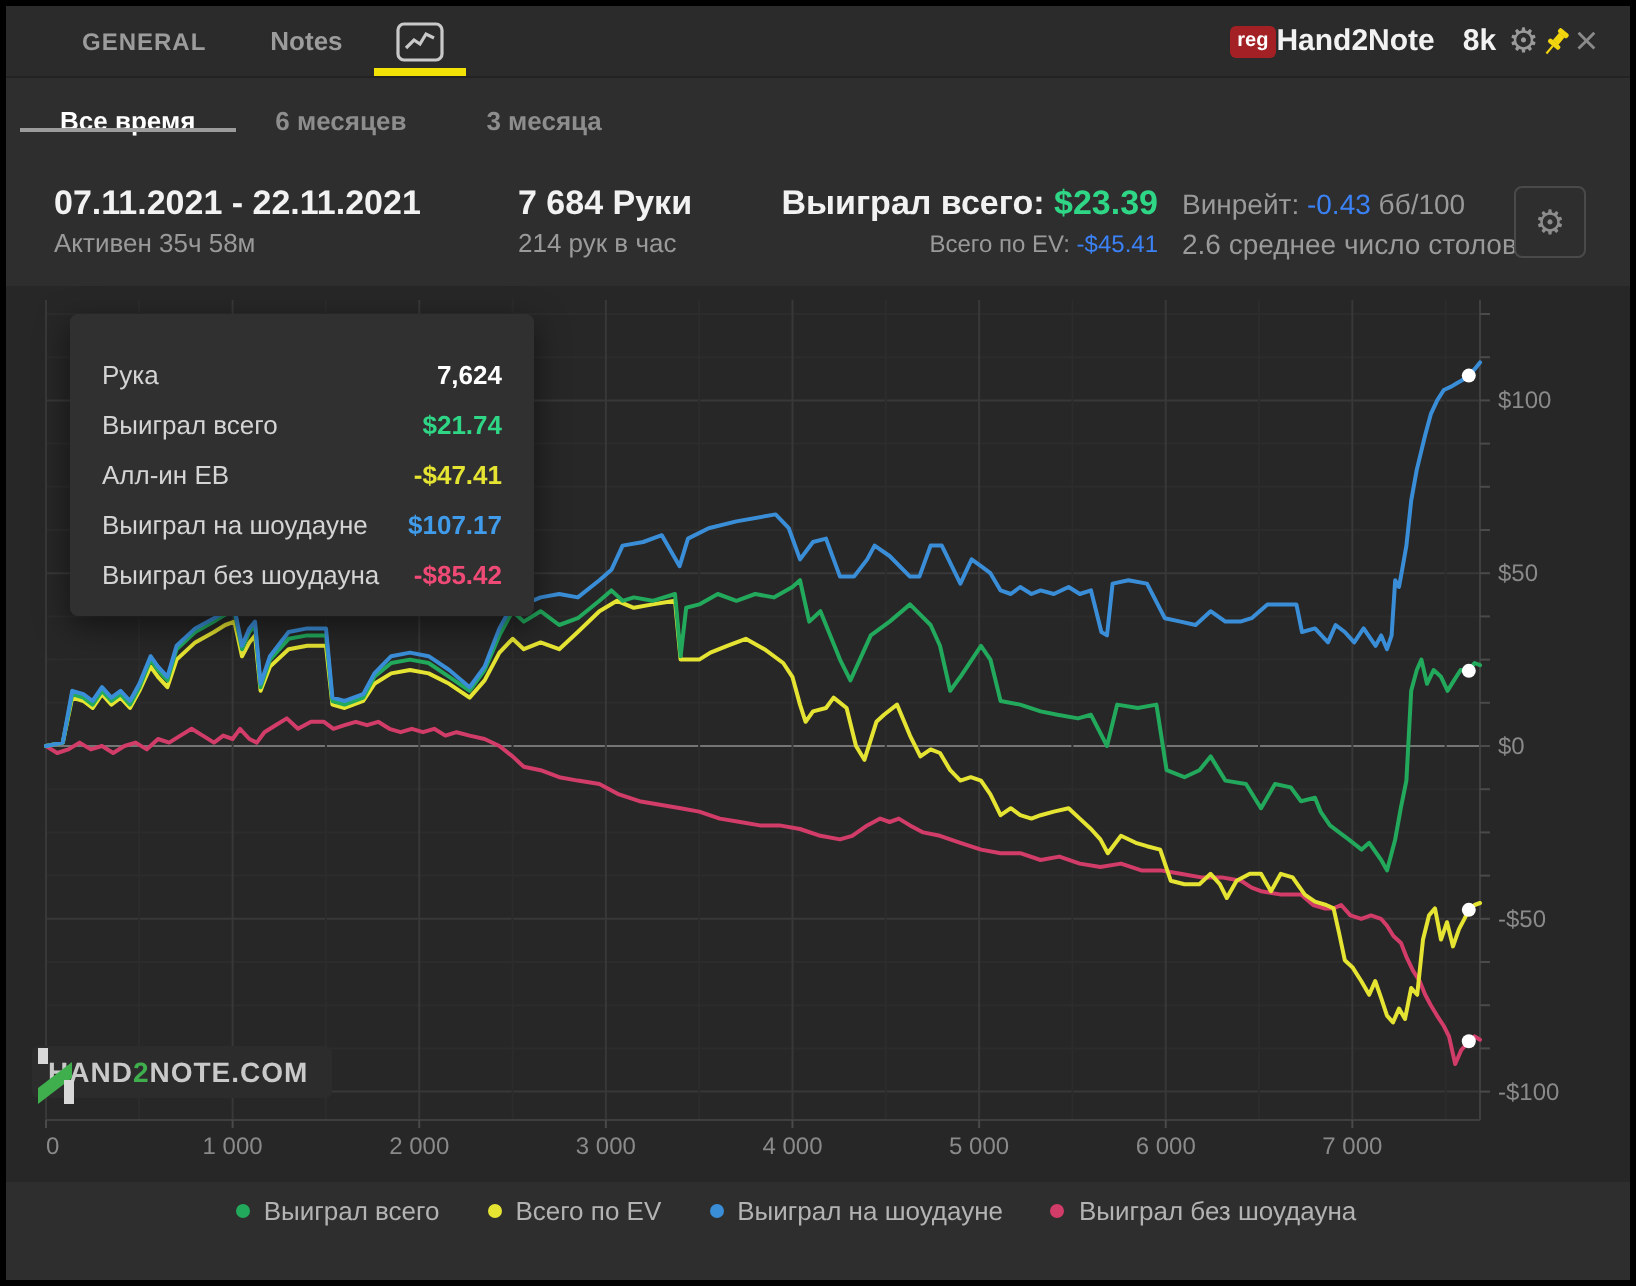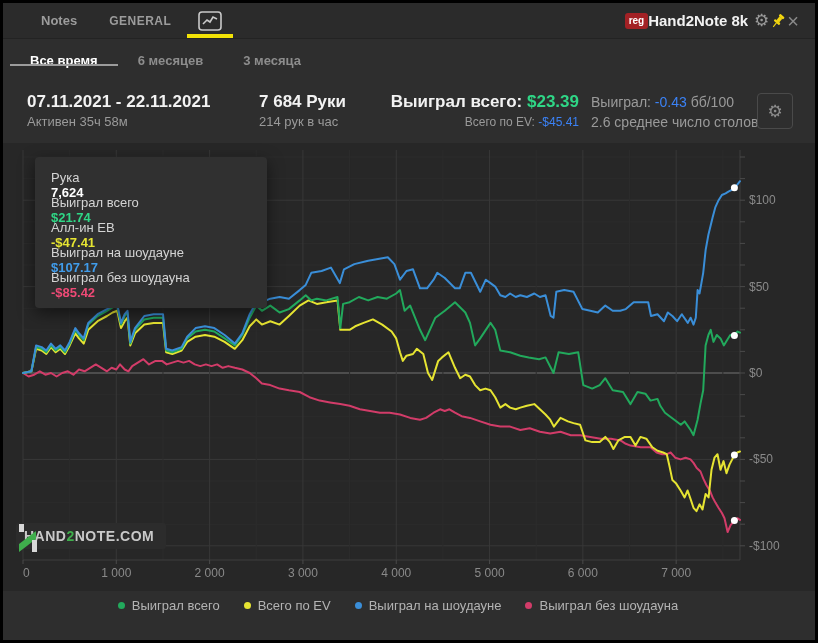--- a/index.html
+++ b/index.html
@@ -14,21 +14,21 @@
   .tb-left { display:flex; align-items:center; height:100%; padding-left:22px; }
   .tb-tab { color:#9c9c9c; font-size:12px; font-weight:bold; letter-spacing:.5px;
             padding:0 16px; height:100%; display:flex; align-items:center; cursor:default; }
   .tb-tab.notes { font-size:13px; letter-spacing:0; }
   .chart-tab { position:relative; flex-direction:column; justify-content:center; padding:0 11px; }
   .chart-tab .yellow-underline { position:absolute; bottom:0; left:0; right:0; height:4px; background:#f2e206; }
   .tb-right { display:flex; align-items:center; padding-right:16px; }
   .reg-badge { background:#a32125; color:#fff; font-size:10px; font-weight:bold;
                border-radius:3px; padding:3px 4px; line-height:1; }
   .app-name, .stack-label { color:#f2f2f2; font-size:15px; font-weight:bold; }
-  .stack-label { margin-left:4px; }
+  .stack-label { margin-left:14px; }
   .tb-gear { color:#9a9a9a; font-size:17px; line-height:1; margin-left:6px; }
   .tb-close { color:#8a8a8a; font-size:20px; font-weight:normal; line-height:1; }
 
   
   .period-tabs { position:absolute; left:0; top:37px; width:812px; height:40px;
                  display:flex; align-items:center; padding-left:7px; }
   .ptab { position:relative; color:#8d8d8d; font-size:13px; font-weight:bold;
           display:flex; align-items:center; padding:0 20px; }
   .ptab.active { color:#fff; }
   .ptab.active::after { content:""; position:absolute; left:0; right:0; bottom:2px;
@@ -53,21 +53,21 @@
                   align-items:center; justify-content:center; color:#8d8d8d; font-size:17px; }
 
   
   .chart-panel { position:absolute; left:0; top:140px; width:812px; height:448px; background:#272727; }
   .chart-panel svg { position:absolute; left:0; top:0; }
   svg text { font-family:"Liberation Sans", sans-serif; font-size:12px; fill:#8a8a8a; }
 
   
   .tooltip { position:absolute; left:32px; top:14px; width:232px; background:#303030;
              border-radius:4px; box-shadow:0 5px 16px rgba(0,0,0,.5); padding:13px 16px; z-index:5; }
-  .tt-row { display:flex; justify-content:space-between; align-items:flex-start; height:25px;flex-direction:column; }
+  .tt-row { display:flex; justify-content:space-between; align-items:flex-end; height:25px; }
   .tt-label { color:#d4d4d4; font-size:13px; }
   .tt-value { font-size:13px; font-weight:bold; }
 
   
   .logo { position:absolute; left:13px; top:380px; display:flex; align-items:center; gap:9px;
           background:#2c2c2c; padding:5px 12px 5px 8px; border-radius:3px; }
   .logo-text { color:#c9c9c9; font-size:14px; font-weight:bold; letter-spacing:.5px; }
   .logo-text .green2 { color:#3fae4c; }
 
   
@@ -77,22 +77,22 @@
   .legend-dot { width:7px; height:7px; border-radius:50%; }
   .legend-label { color:#b3b3b3; font-size:13px; }
 </style>
 </head>
 <body>
 
 <div class="window">
 
   <div class="titlebar">
     <div class="tb-left">
+      <div class="tb-tab">GENERAL</div>
       <div class="tb-tab notes">Notes</div>
-      <div class="tb-tab">GENERAL</div>
       <div class="tb-tab chart-tab">
         <svg width="24" height="20" viewBox="0 0 24 20">
           <rect x="1" y="1" width="22" height="18" rx="3" fill="none" stroke="#c9c9c9" stroke-width="1.6"></rect>
           <polyline points="5,13 9,9 12,11 15,6 19,8" fill="none" stroke="#c9c9c9" stroke-width="1.6"></polyline>
         </svg>
         <div class="yellow-underline"></div>
       </div>
     </div>
     <div class="tb-right">
       <span class="reg-badge">reg</span>
@@ -131,21 +131,21 @@
         <span>Выиграл всего:</span>
         <span class="val-green">$23.39</span>
       </div>
       <div class="stat-line2">
         <span>Всего по EV:</span>
         <span class="val-pink">-$45.41</span>
       </div>
     </div>
     <div class="col-winrate">
       <div class="wr1">
-        <span>Выиграл:</span>
+        <span>Винрейт:</span>
         <span class="val-pink">-0.43</span>
         <span>бб/100</span>
       </div>
       <div class="wr2">2.6 среднее число столов</div>
     </div>
     <div class="settings-btn">
       <span>⚙</span>
     </div>
   </div>
 

